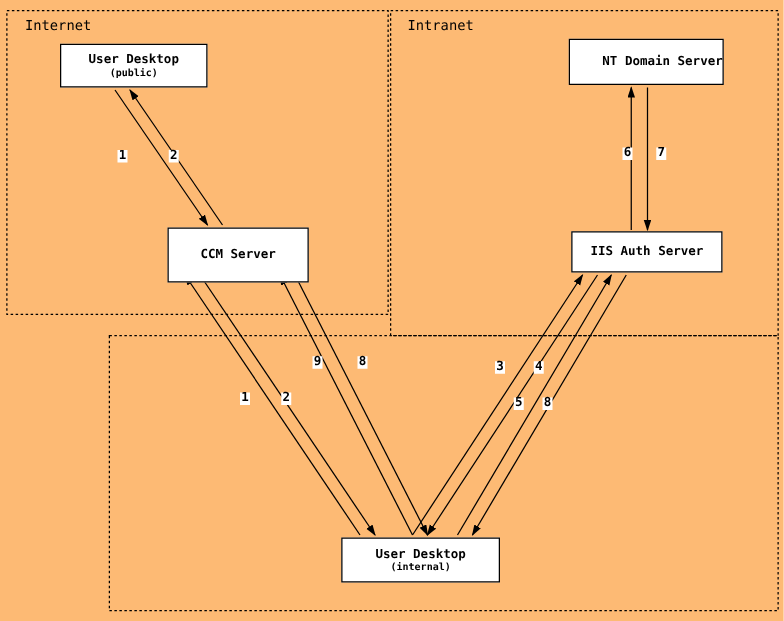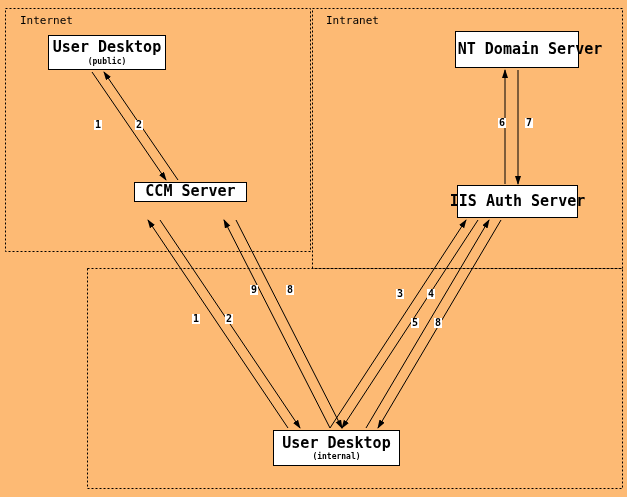--- a/index.html
+++ b/index.html
@@ -25,21 +25,21 @@
     border:1px solid #000000;
     box-sizing:border-box;
     display:flex;
     flex-direction:column;
     align-items:center;
     justify-content:center;
     color:#000000;
   }
   .node-title{
     font-family:"DejaVu Sans Mono",monospace;
-    font-size:15px;
+    font-size:10px;
     font-weight:bold;
     white-space:nowrap;
     line-height:1.15;
   }
   .node-sub{
     font-family:"DejaVu Sans Mono",monospace;
     font-size:8px;
     font-weight:bold;
     white-space:nowrap;
     line-height:1.15;
@@ -92,21 +92,21 @@
   </svg>
 
   <div class="zone-label" style="left:20px;top:14px;">Internet</div>
   <div class="zone-label" style="left:326px;top:14px;">Intranet</div>
 
   <div class="node-box" style="left:48px;top:35px;width:118px;height:35px;">
     <div class="node-title">User Desktop</div>
     <div class="node-sub">(public)</div>
   </div>
 
-  <div class="node-box" style="left:134px;top:182px;width:113px;height:20px;">
+  <div class="node-box" style="left:134px;top:182px;width:113px;height:44px;">
     <div class="node-title">CCM Server</div>
   </div>
 
   <div class="node-box" style="left:455px;top:31px;width:124px;height:37px;padding-left:26px;">
     <div class="node-title">NT Domain Server</div>
   </div>
 
   <div class="node-box" style="left:457px;top:185px;width:121px;height:33px;">
     <div class="node-title">IIS Auth Server</div>
   </div>

